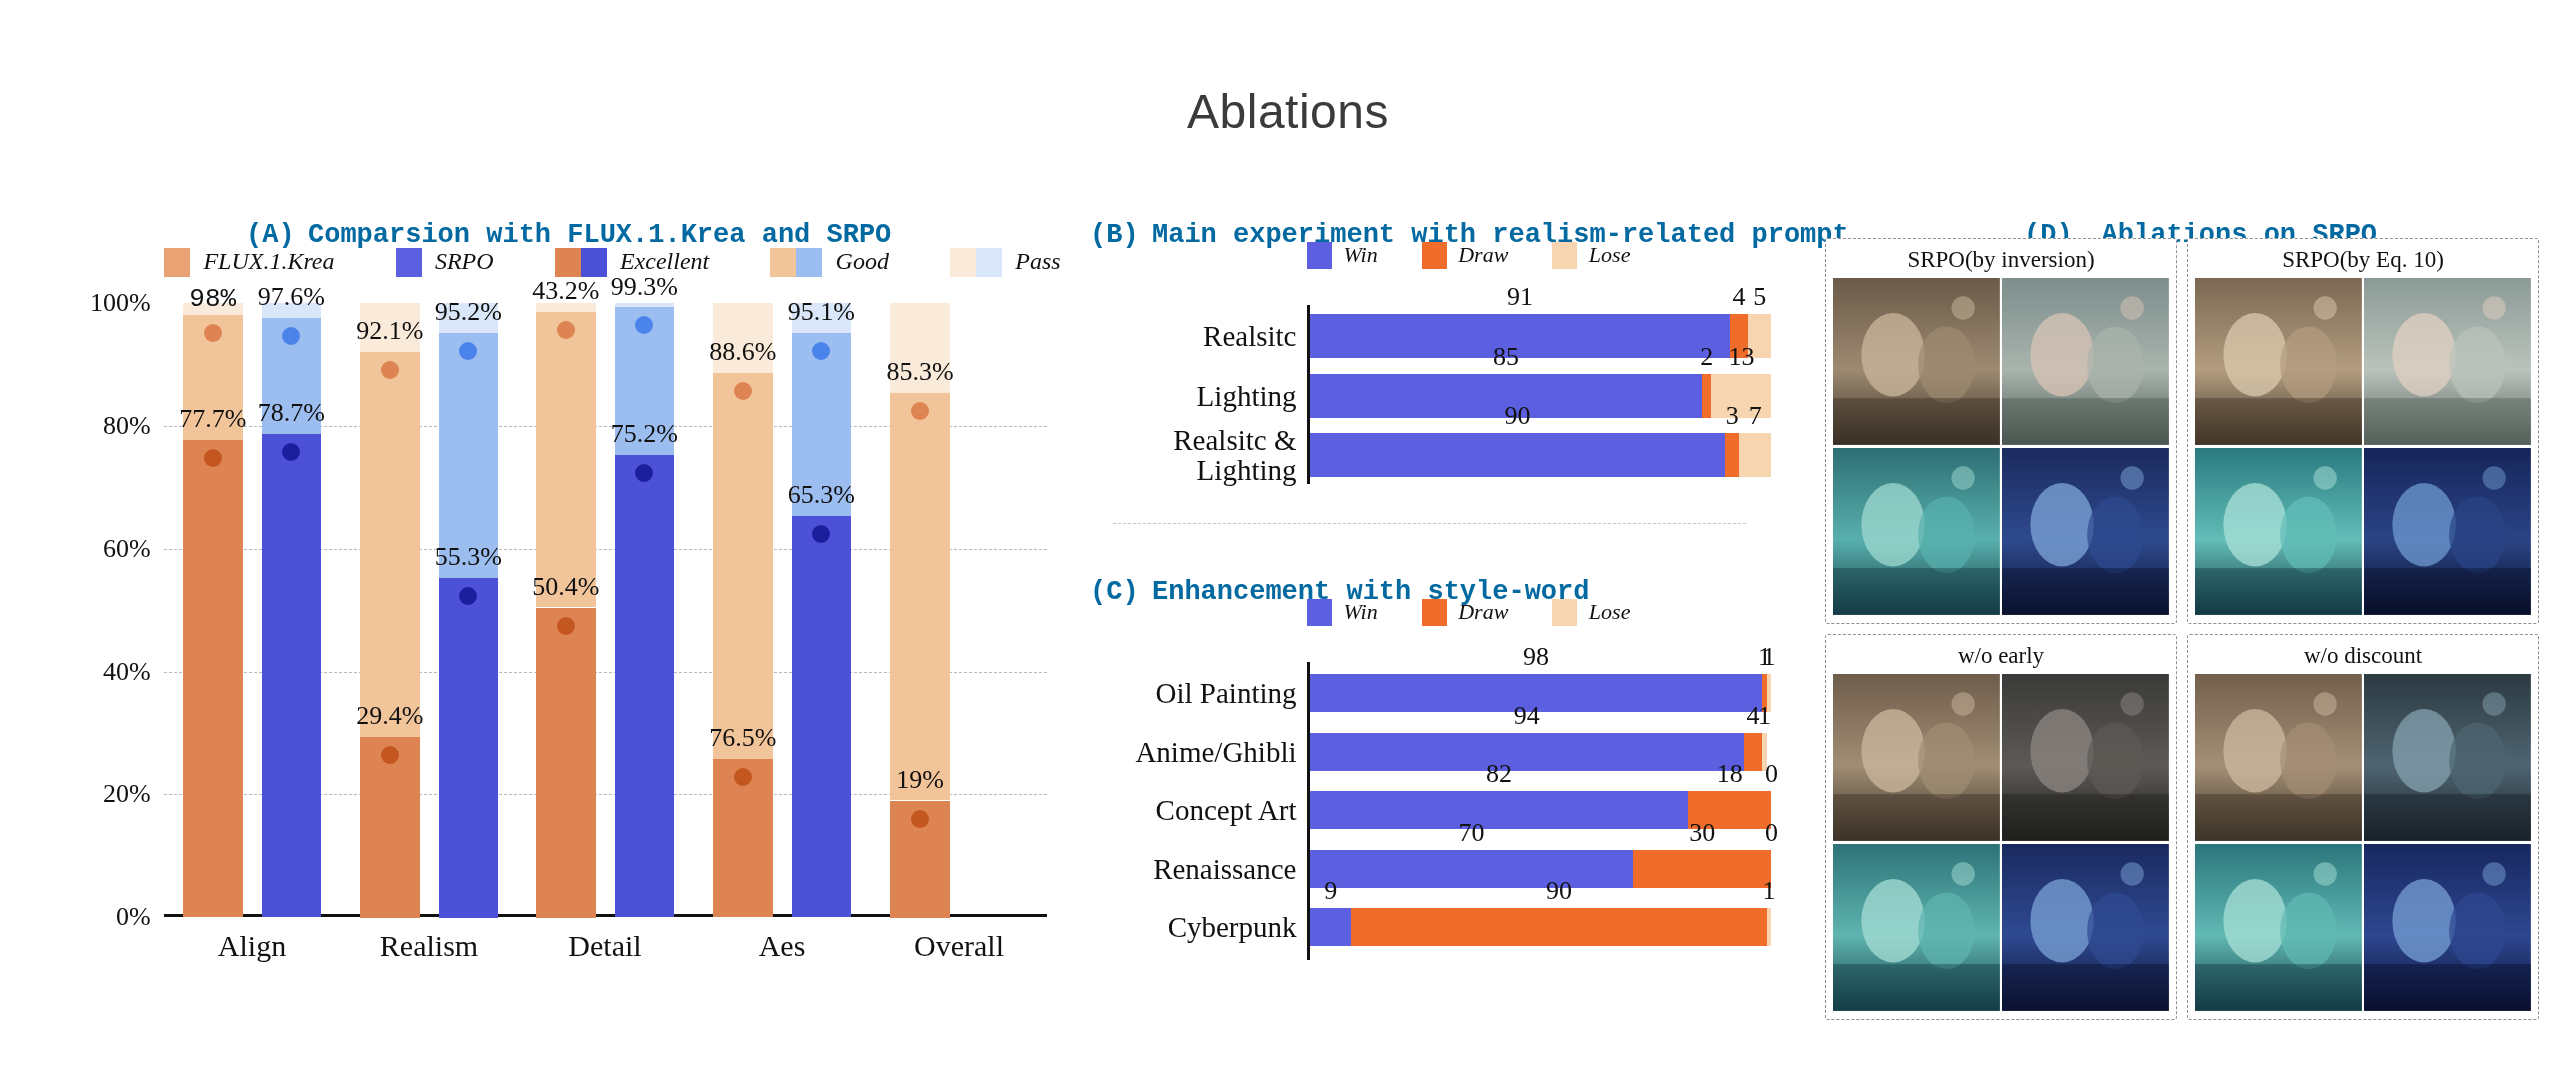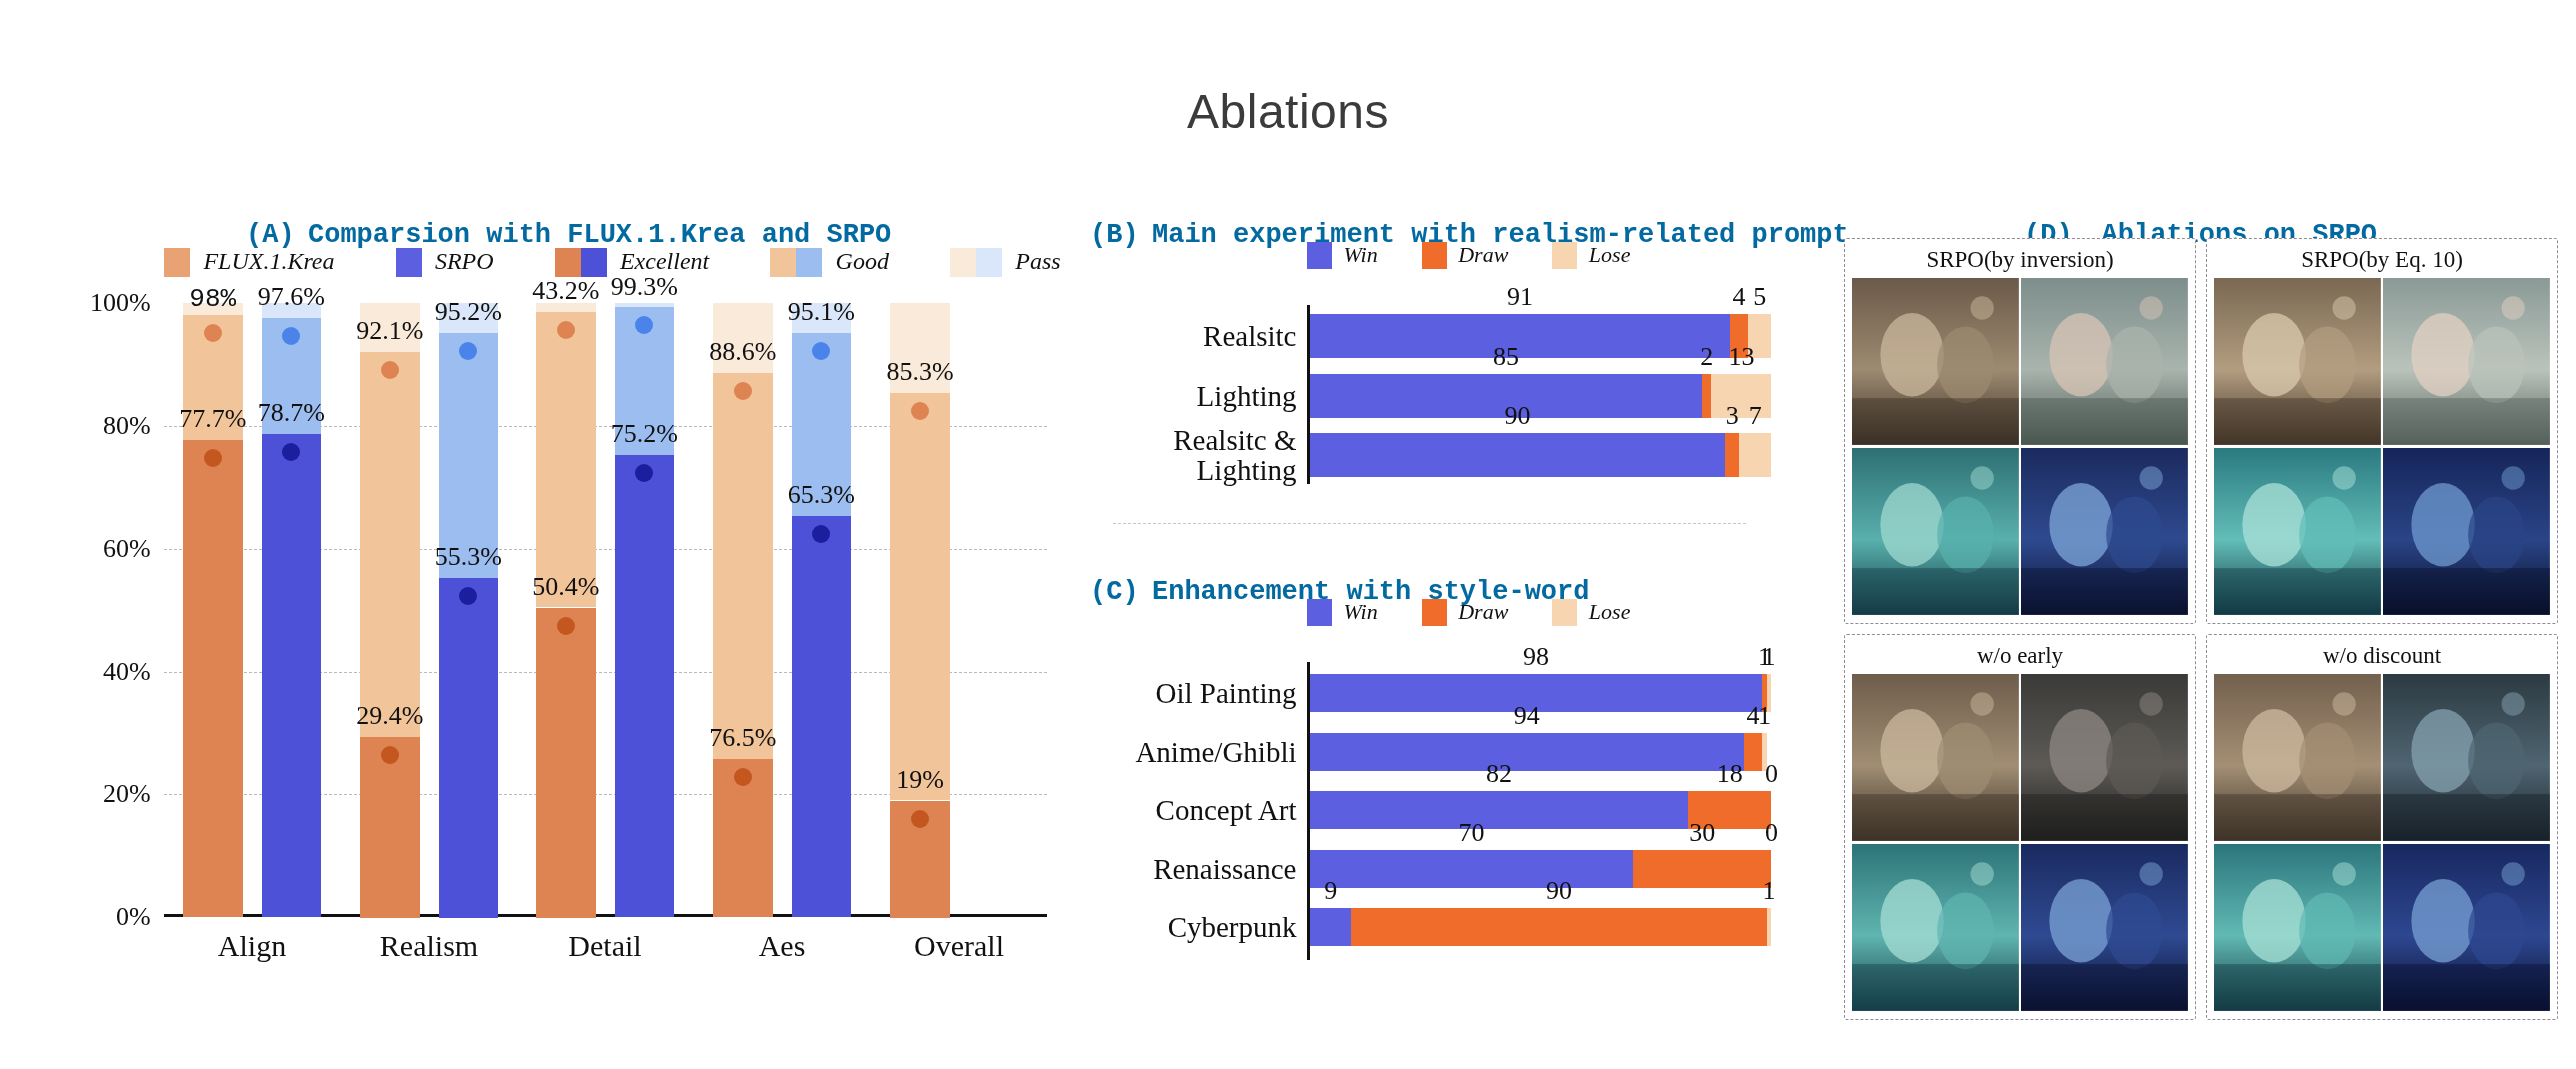--- a/index.html
+++ b/index.html
@@ -60,21 +60,21 @@
   .hseg{position:absolute;top:0;height:100%;}
   .hlabel{position:absolute;right:100%;margin-right:13.4px;top:50%;
           transform:translateY(-50%);text-align:right;font-size:29px;line-height:1.05;
           white-space:nowrap;color:#111;}
   .hnum{position:absolute;bottom:100%;margin-bottom:1.9px;font-size:26px;color:#111;
         transform:translateX(-50%);white-space:nowrap;}
 
   
   #panel-d{position:absolute;left:1824px;top:188px;width:729px;height:797px;}
   #panel-d-title{position:absolute;left:200px;top:0px;}
-  #d-grid{position:absolute;left:20px;top:50px;width:714px;height:729px;
+  #d-grid{position:absolute;left:1px;top:50px;width:714px;height:729px;
           display:grid;grid-template-columns:1fr 1fr;grid-template-rows:1fr 1fr;gap:10px;}
   .dcell{border:1.9px dashed #8d8d93;border-radius:2.9px;padding:5.8px 6.7px 7.7px 6.7px;
          display:flex;flex-direction:column;background:#fff;}
   .dcell-title{text-align:center;font-size:23px;color:#111;margin:1.9px 0 5.8px 0;
                font-family:"Liberation Serif",serif;white-space:nowrap;}
   .dquad{flex:1;display:grid;grid-template-columns:1fr 1fr;grid-template-rows:1fr 1fr;gap:2.9px;}
   .dimg{position:relative;overflow:hidden;}
   .dimg svg{display:block;width:100%;height:100%;}
 </style>
 </head>

